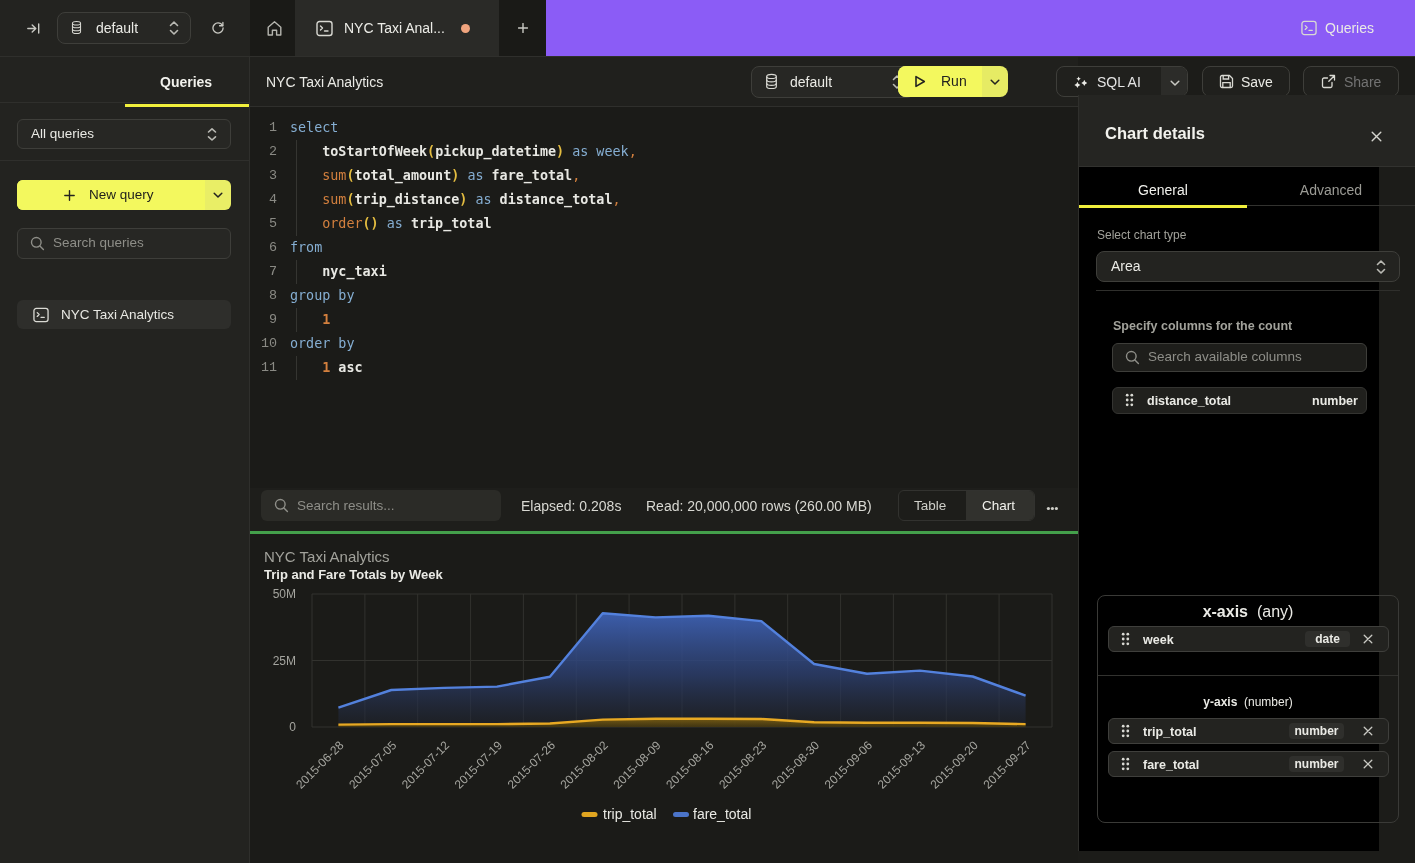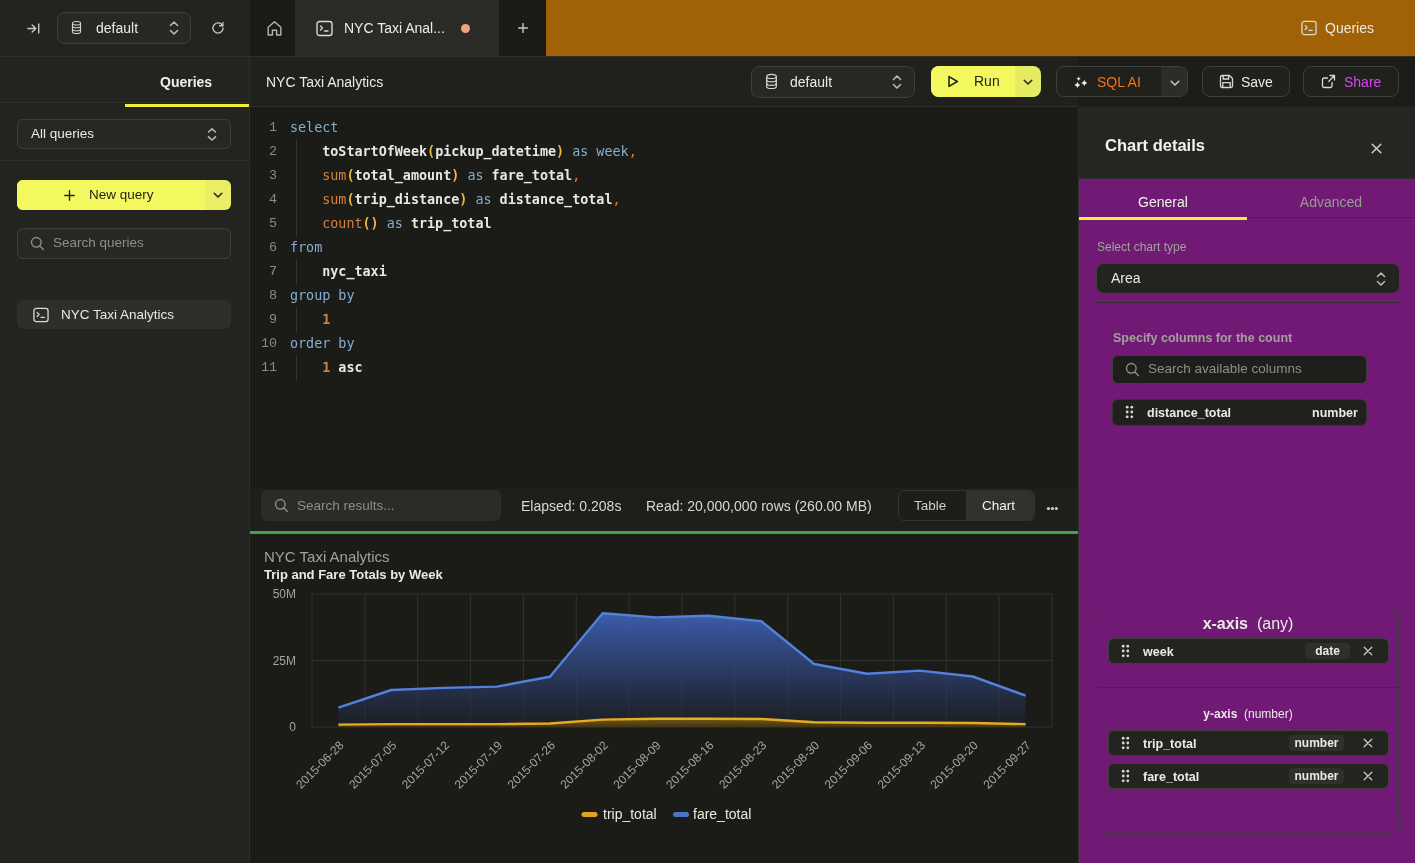--- a/index.html
+++ b/index.html
@@ -5,21 +5,21 @@
 * { margin:0; padding:0; box-sizing:border-box; }
 html,body { width:1415px; height:863px; background:#1c1c19; overflow:hidden;
   font-family:"Liberation Sans", sans-serif; -webkit-font-smoothing:antialiased; }
 #app { position:relative; width:1415px; height:863px; }
 .abs { position:absolute; }
 svg { display:block; }
 
 
 #topbar-left { left:0; top:0; width:250px; height:57px; background:#232320;
   border-bottom:1px solid #2f2f2c; }
-#topstrip { left:250px; top:0; width:1165px; height:57px; background:#a16207;
+#topstrip { left:250px; top:0; width:1165px; height:57px; background:#8b5cf6;
   border-bottom:1px solid #2f2f2c; }
 #tabzone { left:0; top:0; width:296px; height:56px; background:#1a1a17; }
 #activetab { left:45px; top:0; width:204px; height:56px; background:#2a2a27; }
 .topselect { height:32px; background:#272724; border:1px solid #3e3e3a; border-radius:8px; }
 
 
 #sidebar { left:0; top:57px; width:250px; height:806px; background:#232320;
   border-right:1px solid #2f2f2c; }
 .sb-tab { font-size:14px; }
 #sb-underline { background:#f1ef3c; }
@@ -28,21 +28,21 @@
 
 
 #main { left:250px; top:57px; width:828px; height:806px; background:#1b1b18; }
 #main-header { left:0; top:0; width:828px; height:50px; background:#20201d;
   border-bottom:1px solid #2f2f2c; }
 #results-bar { left:0; top:431px; width:828px; height:43px; background:#1e1e1b; }
 #green-line { left:0; top:474px; width:828px; height:3px; background:#44a04b; }
 #chartarea { left:0; top:477px; width:828px; height:329px; background:#1b1b18; }
 
 
-#panel { left:1078px; top:107px; width:337px; height:756px; background:#701a75;
+#panel { left:1078px; top:95px; width:301px; height:756px; background:#000000;
   border-left:1px solid #2f2f2c; }
 #panel-header { left:0; top:0; width:337px; height:72px; background:#252522;
   border-bottom:1px solid #32322f; }
 .badge { background:#2f2f2c; border-radius:4px; color:#eaeae5; font-weight:bold; }
 
 
 #editor { left:0; top:50px; width:828px; height:381px; background:#1b1b18;
   font-family:"Liberation Mono", monospace; font-size:13.4px; line-height:24px; }
 #gutter { position:absolute; left:0; top:9px; width:27px; text-align:right; color:#8a8a84; white-space:pre; }
 #code { position:absolute; left:40px; top:9px; font-weight:bold; color:#e8e8e3; white-space:pre; }
@@ -163,60 +163,60 @@
         <path d="M1.7 3.4 V13.4 C1.7 14.6 3.85 15.5 6.5 15.5 C9.15 15.5 11.3 14.6 11.3 13.4 V3.4"></path>
         <path d="M1.7 6.8 C1.7 8 3.85 8.9 6.5 8.9 C9.15 8.9 11.3 8 11.3 6.8"></path>
         <path d="M1.7 10.2 C1.7 11.4 3.85 12.3 6.5 12.3 C9.15 12.3 11.3 11.4 11.3 10.2"></path>
       </g>
     </svg>
     <div class="abs" style="left:540px;top:17px;font-size:14px;color:#eaeae5;">default</div>
     <svg class="abs" style="left:642px;top:17px" width="10" height="16" viewBox="0 0 10 16">
       <path class="sel-chevron" d="M1.5 5.5 L5 2 L8.5 5.5 M1.5 10.5 L5 14 L8.5 10.5"></path>
     </svg>
 
-    <div class="abs" style="left:681px;top:9px;width:110px;height:31px;border-radius:8px;background:#e6eb64;overflow:hidden;padding-left:20px;">
+    <div class="abs" style="left:648px;top:9px;width:110px;height:31px;border-radius:8px;background:#e6eb64;overflow:hidden;padding-left:20px;">
       <div class="abs" style="left:0;top:0;width:84px;height:31px;background:#f3f85e;"></div>
       <svg class="abs" style="left:16px;top:9px" width="12" height="13" viewBox="0 0 12 13">
         <path d="M2 1.6 L10.3 6.5 L2 11.4 Z" stroke="#23231f" stroke-width="1.6" fill="none" stroke-linejoin="round"></path>
       </svg>
       <div class="abs" style="left:43px;top:7px;font-size:14px;color:#23231f;">Run</div>
       <svg class="abs" style="left:92px;top:13px" width="10" height="7" viewBox="0 0 10 7">
         <path d="M1.2 1.2 L5 5 L8.8 1.2" stroke="#23231f" stroke-width="1.5" fill="none" stroke-linecap="round" stroke-linejoin="round"></path>
       </svg>
     </div>
 
     <div class="abs" style="left:806px;top:9px;width:132px;height:31px;border-radius:8px;border:1px solid #3e3e3a;background:#20201d;overflow:hidden;">
       <div class="abs" style="left:104px;top:0;width:28px;height:31px;background:#2c2c29;"></div>
       <svg class="abs" style="left:17px;top:9px" width="14" height="14" viewBox="0 0 14 14">
         <g fill="#eaeae5">
           <path d="M4.6 0.6 Q4.9 2.3 6.8 2.8 Q4.9 3.3 4.6 5 Q4.3 3.3 2.4 2.8 Q4.3 2.3 4.6 0.6 Z"></path>
           <path d="M3.4 5.8 Q3.8 8.1 6.4 8.9 Q3.8 9.7 3.4 12 Q3 9.7 0.4 8.9 Q3 8.1 3.4 5.8 Z"></path>
           <path d="M10.3 3.8 Q10.7 6.1 13.3 6.9 Q10.7 7.7 10.3 10 Q9.9 7.7 7.3 6.9 Q9.9 6.1 10.3 3.8 Z"></path>
         </g>
       </svg>
-      <div class="abs" style="left:40px;top:7px;font-size:14px;color:#f97316;">SQL AI</div>
+      <div class="abs" style="left:40px;top:7px;font-size:14px;color:#e5e5e5;">SQL AI</div>
       <svg class="abs" style="left:113px;top:13px" width="10" height="7" viewBox="0 0 10 7">
         <path d="M1.2 1.2 L5 5 L8.8 1.2" stroke="#c9c9c3" stroke-width="1.5" fill="none" stroke-linecap="round" stroke-linejoin="round"></path>
       </svg>
     </div>
 
     <div class="abs" style="left:952px;top:9px;width:88px;height:31px;border-radius:8px;border:1px solid #3e3e3a;background:#20201d;"></div>
     <svg class="abs" style="left:969px;top:17px" width="15" height="15" viewBox="0 0 15 15">
       <path d="M1.5 3 A1.5 1.5 0 0 1 3 1.5 H10.5 L13.5 4.5 V12 A1.5 1.5 0 0 1 12 13.5 H3 A1.5 1.5 0 0 1 1.5 12 Z" stroke="#d9d9d3" stroke-width="1.3" fill="none" stroke-linejoin="round"></path>
       <path d="M4.2 1.8 V5 H9.6 V1.8" stroke="#d9d9d3" stroke-width="1.3" fill="none"></path>
       <path d="M3.8 13.2 V8.6 H11.2 V13.2" stroke="#d9d9d3" stroke-width="1.3" fill="none"></path>
     </svg>
     <div class="abs" style="left:991px;top:17px;font-size:14px;color:#eaeae5;">Save</div>
 
     <div class="abs" style="left:1053px;top:9px;width:96px;height:31px;border-radius:8px;border:1px solid #3e3e3a;background:#20201d;"></div>
     <svg class="abs" style="left:1071px;top:17px" width="15" height="15" viewBox="0 0 15 15">
       <path d="M11 8.5 V12 A1.5 1.5 0 0 1 9.5 13.5 H3 A1.5 1.5 0 0 1 1.5 12 V5.5 A1.5 1.5 0 0 1 3 4 H6.5" stroke="#d9d9d3" stroke-width="1.3" fill="none" stroke-linecap="round"></path>
       <path d="M9 1.5 H13.5 V6 M13.3 1.7 L7.8 7.2" stroke="#d9d9d3" stroke-width="1.3" fill="none" stroke-linecap="round" stroke-linejoin="round"></path>
     </svg>
-    <div class="abs" style="left:1094px;top:17px;font-size:14px;color:#d946ef;">Share</div>
+    <div class="abs" style="left:1094px;top:17px;font-size:14px;color:#737373;">Share</div>
 
     <div class="abs" id="editor">
       <div class="guide" style="top:33px;height:96px;"></div>
       <div class="guide" style="top:153px;height:24px;"></div>
       <div class="guide" style="top:201px;height:24px;"></div>
       <div class="guide" style="top:249px;height:24px;"></div>
       <div id="gutter">1
 2
 3
 4
@@ -224,21 +224,21 @@
 6
 7
 8
 9
 10
 11</div>
       <pre id="code"><span class="kw">select</span>
     toStartOfWeek<span class="pa">(</span>pickup_datetime<span class="pa">)</span> <span class="kw">as week</span><span class="cm">,</span>
     <span class="fn">sum</span><span class="pa">(</span>total_amount<span class="pa">)</span> <span class="kw">as</span> fare_total<span class="cm">,</span>
     <span class="fn">sum</span><span class="pa">(</span>trip_distance<span class="pa">)</span> <span class="kw">as</span> distance_total<span class="cm">,</span>
-    <span class="fn">count</span><span class="pa">()</span> <span class="kw">as</span> trip_total
+    <span class="fn">order</span><span class="pa">()</span> <span class="kw">as</span> trip_total
 <span class="kw">from</span>
     nyc_taxi
 <span class="kw">group by</span>
     <span class="nu">1</span>
 <span class="kw">order by</span>
     <span class="nu">1</span> asc</pre>
     </div>
 
     <div class="abs" id="results-bar">
       <div class="abs" style="left:11px;top:2px;width:240px;height:31px;border-radius:6px;background:#2b2b27;"></div>

